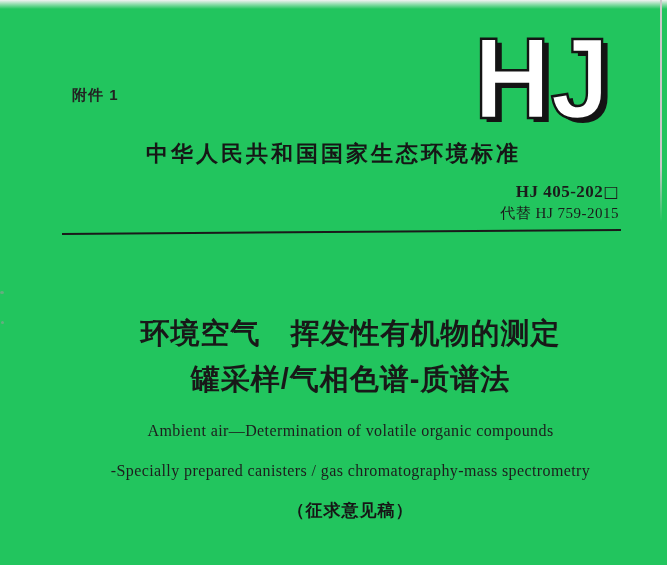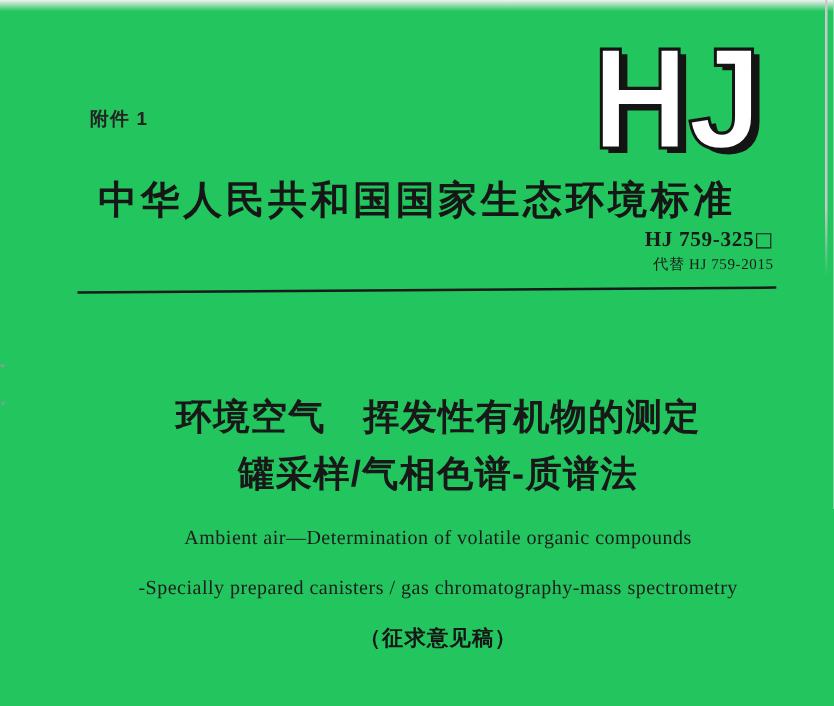--- a/index.html
+++ b/index.html
@@ -45,39 +45,39 @@
   .logo svg { overflow: visible; }
   .logo text {
     font-family: "Liberation Sans", "DejaVu Sans", sans-serif;
     font-weight: 700; font-size: 115px;
   }
 
   .heading {
     position: absolute; left: 0; top: 139px; width: 667px; margin: 0;
     text-align: center;
     font-family: "Liberation Serif", "DejaVu Serif", serif;
-    font-weight: 700; font-size: 31px; letter-spacing: 3px;
+    font-weight: 700; font-size: 22px; letter-spacing: 3px;
     color: #161616;
   }
 
   .std-block {
     position: absolute; right: 48px; top: 181px;
     text-align: right; line-height: 1.25;
   }
   .std-num {
     font-family: "Liberation Serif", serif;
     font-weight: 700; font-size: 17px; letter-spacing: 0.5px;
   }
   .year-box {
     font-family: "DejaVu Sans", sans-serif;
     font-weight: 400; font-size: 16px;
   }
   .replaces {
     font-family: "Liberation Serif", serif;
-    font-weight: 500; font-size: 12px; letter-spacing: 0.5px;
+    font-weight: 500; font-size: 15px; letter-spacing: 0.5px;
     margin-top: 2px;
   }
 
   .rule {
     position: absolute; left: 62px; top: 231px; width: 559px; height: 2px;
     background: #1a1a1a;
     transform: rotate(-0.4deg);
   }
 
   
@@ -122,21 +122,21 @@
       <g transform="translate(3,0) scale(0.92 1)">
         <text x="6" y="91" fill="#141414">HJ</text>
         <text x="0" y="87" fill="#ffffff" stroke="#141414" stroke-width="2.6">HJ</text>
       </g>
     </svg>
   </div>
 
   <h1 class="heading">中华人民共和国国家生态环境标准</h1>
 
   <div class="std-block">
-    <div class="std-num"><span>HJ 759-325</span><span class="year-box">□</span></div>
+    <div class="std-num"><span>HJ 405-202</span><span class="year-box">□</span></div>
     <div class="replaces">代替 HJ 759-2015</div>
   </div>
 
   <div class="rule"></div>
 
   <div class="centered title-cn l1">环境空气　挥发性有机物的测定</div>
 
   <div class="centered title-cn l2">罐采样/气相色谱-质谱法</div>
 
   <div class="centered title-en l1">Ambient air—Determination of volatile organic compounds</div>

